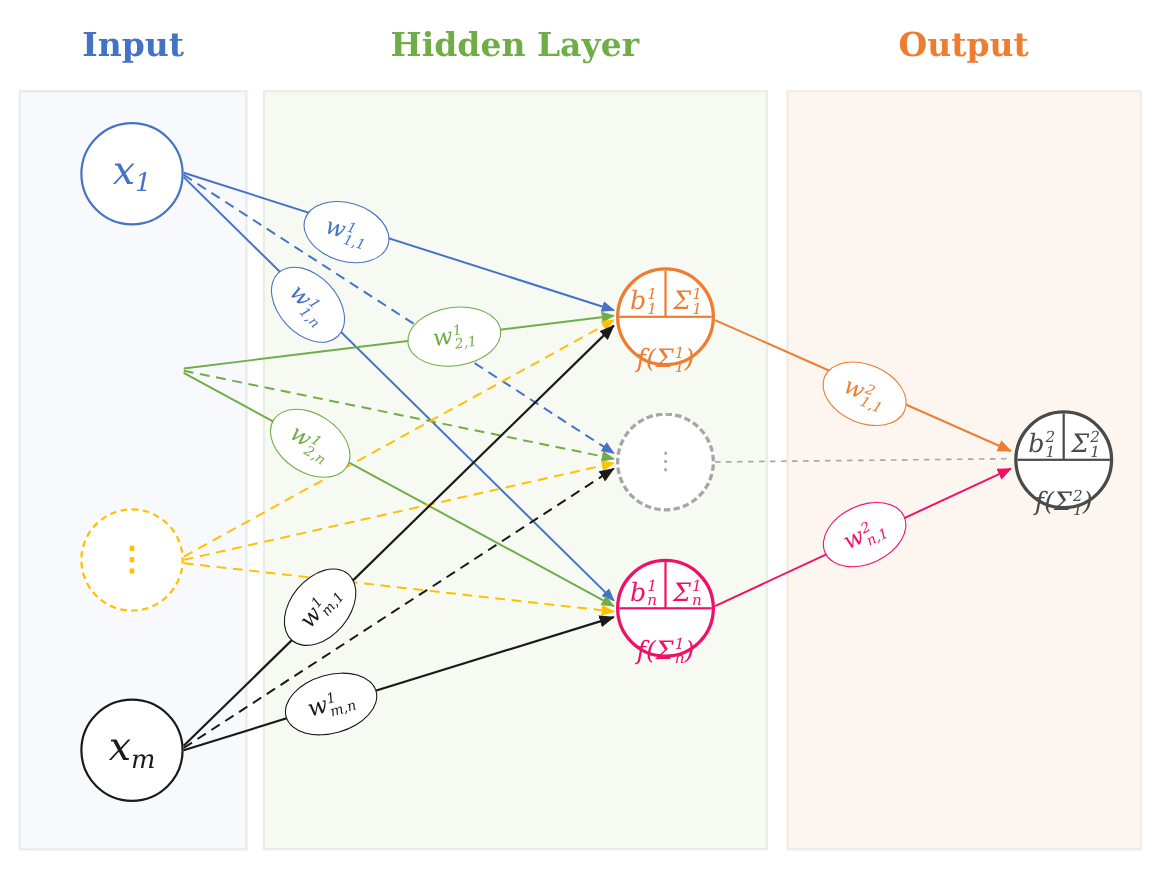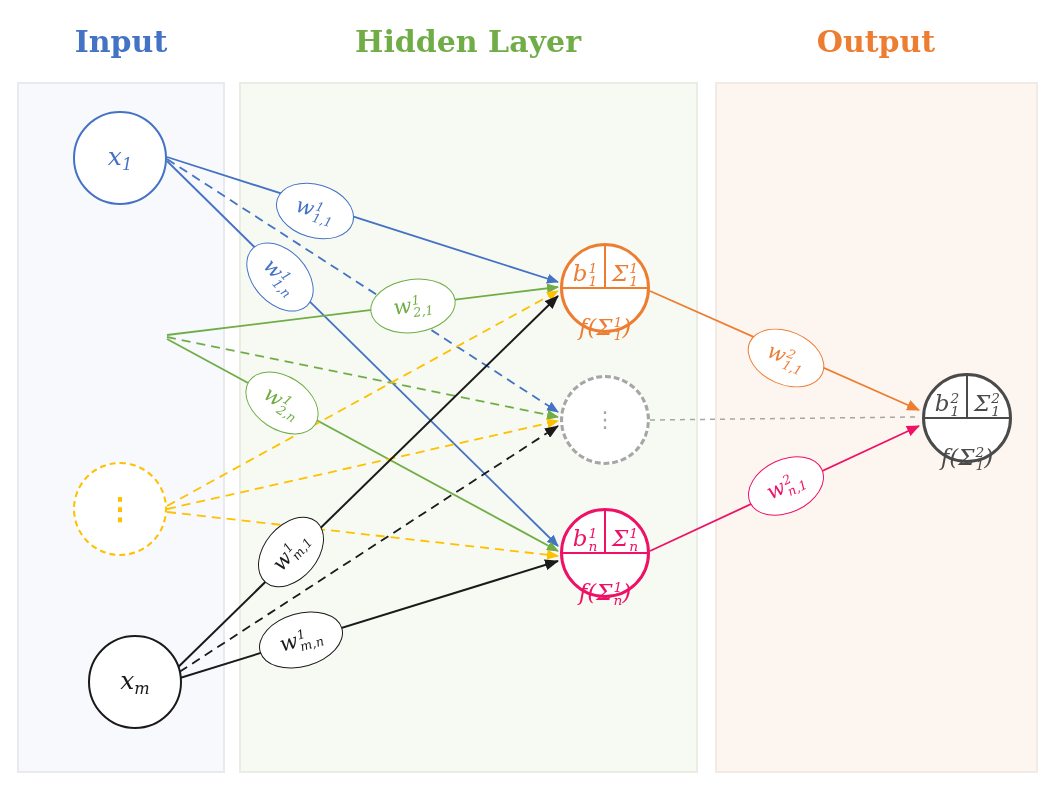--- a/index.html
+++ b/index.html
@@ -20,21 +20,21 @@
           display:flex; align-items:center; justify-content:center; z-index:3; }
   .inode { width:94px; height:94px; border:2.5px solid; }
   .hnode { width:90px; height:90px; border:3px solid; }
   .node.dashed { border-style:dashed; }
 
   .m { font-style:italic; }
   .stk { display:inline-flex; flex-direction:column; align-items:flex-start; justify-content:center;
          font-size:0.60em; line-height:0.95; vertical-align:middle; margin-left:1px; font-style:italic; }
   .ssub { font-size:0.65em; vertical-align:-0.3em; }
 
-  .xlabel { font-size:25px; }
+  .xlabel { font-size:36px; }
   .dotsv  { font-size:30px; font-weight:bold; line-height:1; }
   .dotsg  { font-size:22px; line-height:1; }
 
   .vline { position:absolute; left:50%; top:0; width:2px; height:50%; transform:translateX(-50%); }
   .hline { position:absolute; top:50%; left:0; right:0; height:2px; transform:translateY(-50%); }
   .cell  { position:absolute; display:flex; justify-content:center; font-size:23px; }
   .tl  { left:2px;  top:6px; width:40px; height:36px; align-items:flex-end; }
   .tr  { right:2px; top:6px; width:40px; height:36px; align-items:flex-end; }
   .bot { left:0; right:0; top:44px; height:34px; align-items:flex-start;margin-top:24px; }
 
@@ -97,21 +97,21 @@
     <line class="dashg" x1="650" y1="420" x2="916" y2="417" stroke="#A6A6A6"></line>
     <line class="solid" x1="650" y1="551" x2="919" y2="426" marker-end="url(#m-magenta)" stroke="#EE1166"></line>
   </svg>
 
   <div class="node inode" style="left: 73px; top: 111px; color: rgb(68, 114, 196); border-color: rgb(68, 114, 196);">
     <span class="m xlabel"><span>x</span><span class="ssub">1</span></span>
   </div>
   <div class="node inode dashed" style="left: 73px; top: 462px; color: rgb(255, 192, 0); border-color: rgb(255, 192, 0);">
     <span class="dotsv">⋮</span>
   </div>
-  <div class="node inode" style="left: 88px; top: 635px; color: rgb(26, 26, 26); border-color: rgb(26, 26, 26);">
+  <div class="node inode" style="left: 73px; top: 635px; color: rgb(26, 26, 26); border-color: rgb(26, 26, 26);">
     <span class="m xlabel"><span>x</span><span class="ssub">m</span></span>
   </div>
 
   <div class="node hnode" style="left: 560px; top: 243px; color: rgb(237, 125, 49); border-color: rgb(237, 125, 49);">
     <span class="vline" style="background-color: rgb(237, 125, 49);"></span>
     <span class="hline" style="background-color: rgb(237, 125, 49);"></span>
     <div class="cell tl">
       <span class="m"><span>b</span><span class="stk">
             <span>1</span>
             <span>1</span>

